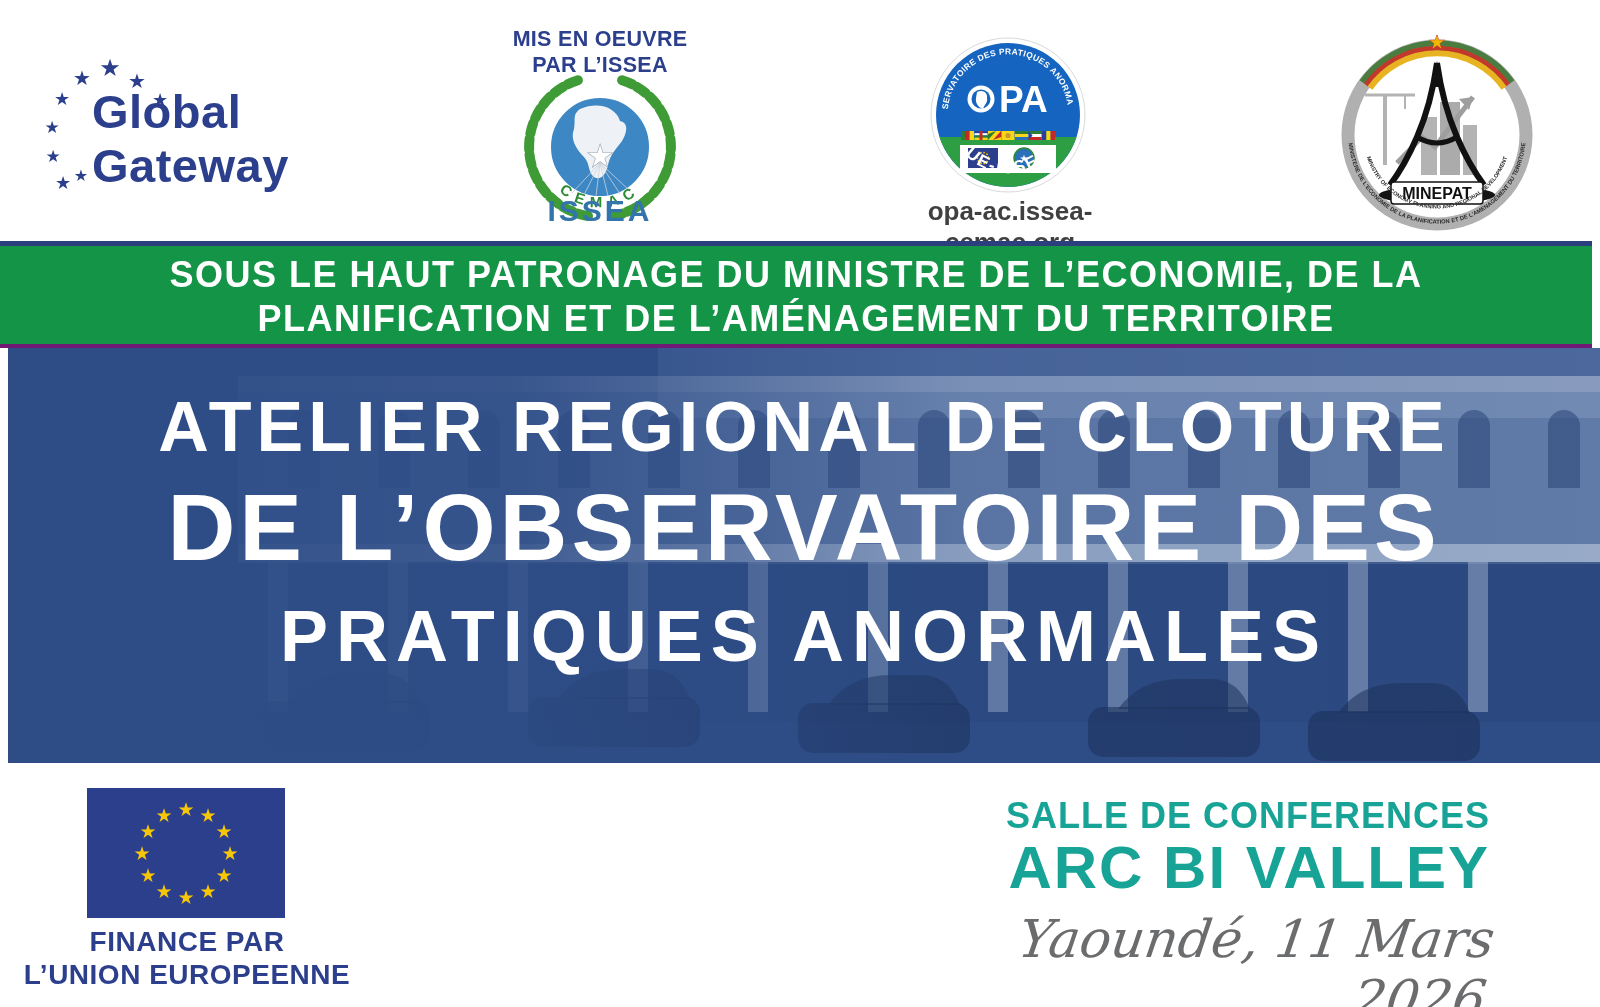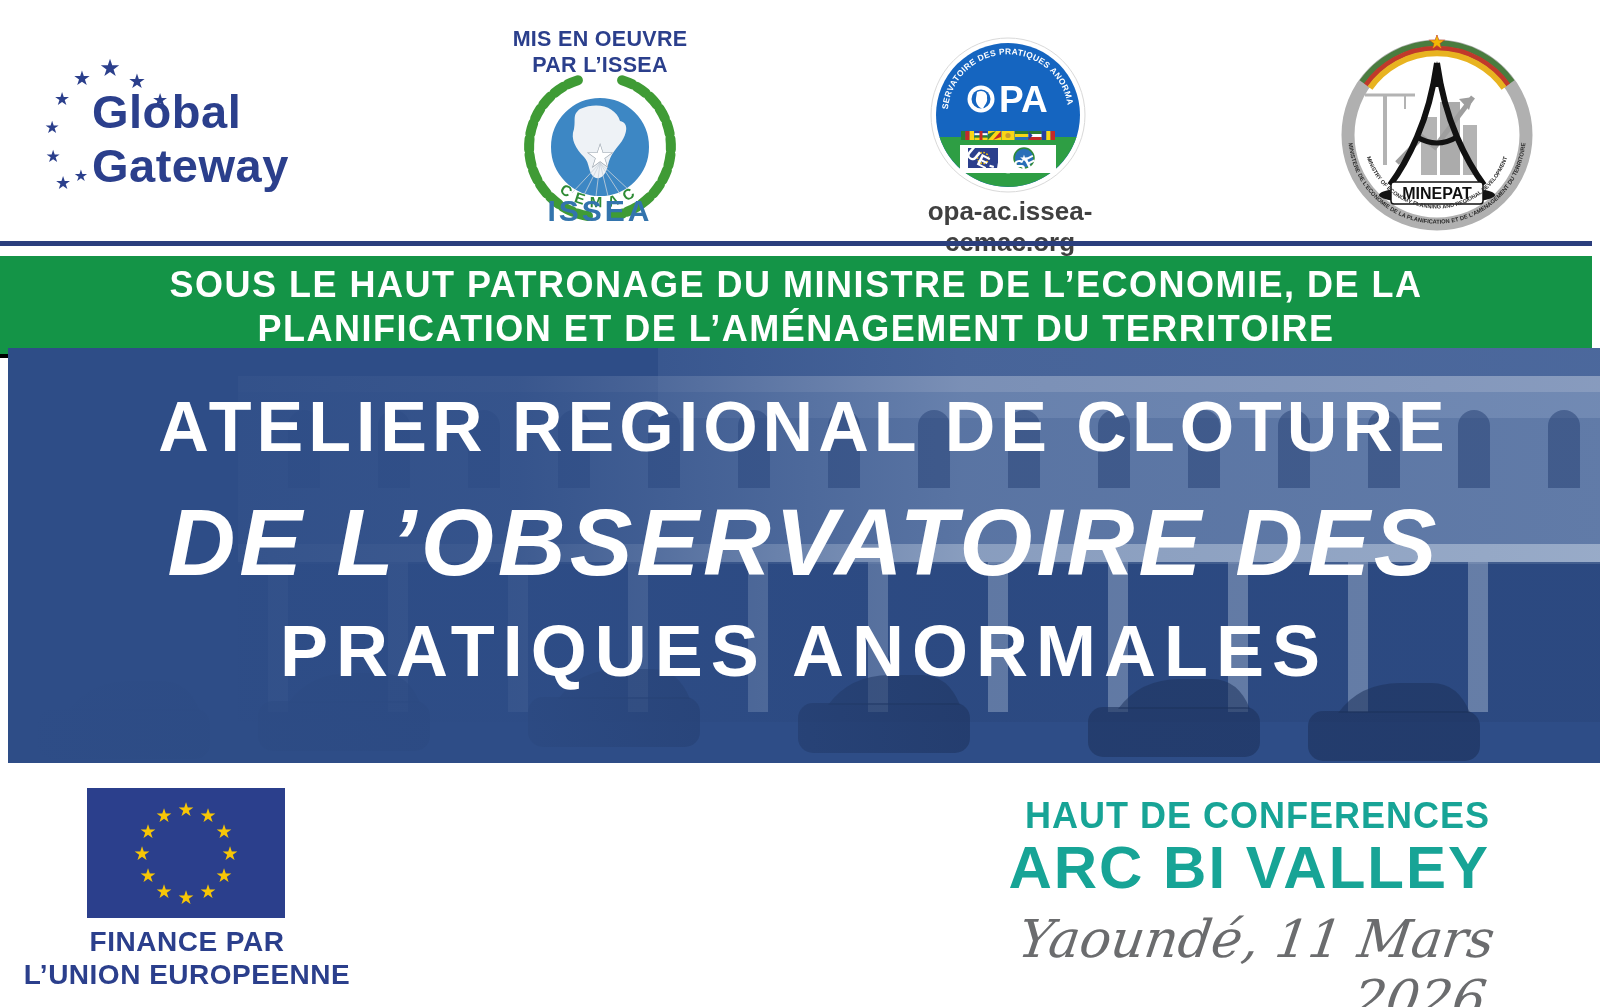--- a/index.html
+++ b/index.html
@@ -22,30 +22,30 @@
 
   .opa-block{position:absolute;left:880px;top:35px;width:260px;height:190px;text-align:center;}
   .opa-emblem{position:absolute;left:48px;top:0;width:160px;height:160px;}
   .opa-url{position:absolute;left:0;top:161px;width:260px;color:#404040;font-weight:700;font-size:26px;text-align:center;}
 
   .minepat-block{position:absolute;left:1337px;top:35px;width:200px;height:200px;}
 
   
   .divider{position:absolute;left:0;top:241px;width:1592px;height:5px;background:#2b3e7d;}
   .banner{position:absolute;left:0;top:246px;width:1592px;height:98px;background:#149447;
-          border-bottom:4px solid #000000;text-align:center;color:#ffffff;margin-top:10px;}
+          border-bottom:4px solid #701a75;text-align:center;color:#ffffff;}
   .banner-line{font-weight:800;font-size:36px;line-height:44px;letter-spacing:1.5px;}
   .banner-line:first-child{margin-top:7px;}
 
   
   .hero{position:absolute;left:8px;top:348px;width:1592px;height:415px;background:#2e4d87;overflow:hidden;}
   .hero-bg{position:absolute;left:0;top:0;width:100%;height:100%;}
   .hero-titles{position:absolute;left:0;top:0;width:100%;text-align:center;color:#ffffff;}
   .hero-line1{margin-top:42px;font-size:70px;font-weight:800;letter-spacing:5px;line-height:74px;}
-  .hero-line2{margin-top:29px;font-size:94px;font-weight:800;letter-spacing:4px;line-height:100px;font-style:italic;}
+  .hero-line2{margin-top:14px;font-size:94px;font-weight:800;letter-spacing:4px;line-height:100px;}
   .hero-line3{margin-top:8px;font-size:72px;font-weight:800;letter-spacing:8px;line-height:100px;}
 
   
   .footer{position:absolute;left:0;top:763px;width:1600px;height:244px;background:#ffffff;}
   .eu-flag{position:absolute;left:87px;top:25px;width:198px;height:130px;background:#2b3f8c;}
   .eu-star{position:absolute;color:#f7c606;font-size:19px;line-height:1;transform:translate(-50%,-50%);}
   .eu-caption{position:absolute;left:15px;top:162px;width:344px;text-align:center;color:#2b3f8c;
               font-weight:700;font-size:28px;line-height:33px;letter-spacing:0.5px;}
   .venue{position:absolute;right:110px;top:32px;width:620px;text-align:right;}
   .venue-line1{color:#17a496;font-weight:800;font-size:36px;letter-spacing:1px;}
@@ -303,18 +303,18 @@
       <span class="eu-star" style="left:61px;top:87px;">★</span>
       <span class="eu-star" style="left:55px;top:65px;">★</span>
       <span class="eu-star" style="left:61px;top:43px;">★</span>
       <span class="eu-star" style="left:77px;top:27px;">★</span>
     </div>
     <div class="eu-caption">
       <div>FINANCE PAR</div>
       <div>L’UNION EUROPEENNE</div>
     </div>
     <div class="venue">
-      <div class="venue-line1">HAUT DE CONFERENCES</div>
+      <div class="venue-line1">SALLE DE CONFERENCES</div>
       <div class="venue-line2">ARC BI VALLEY</div>
       <div class="venue-date">Yaoundé, 11 Mars 2026</div>
     </div>
   </footer>
 </div>
 
 </body></html>

